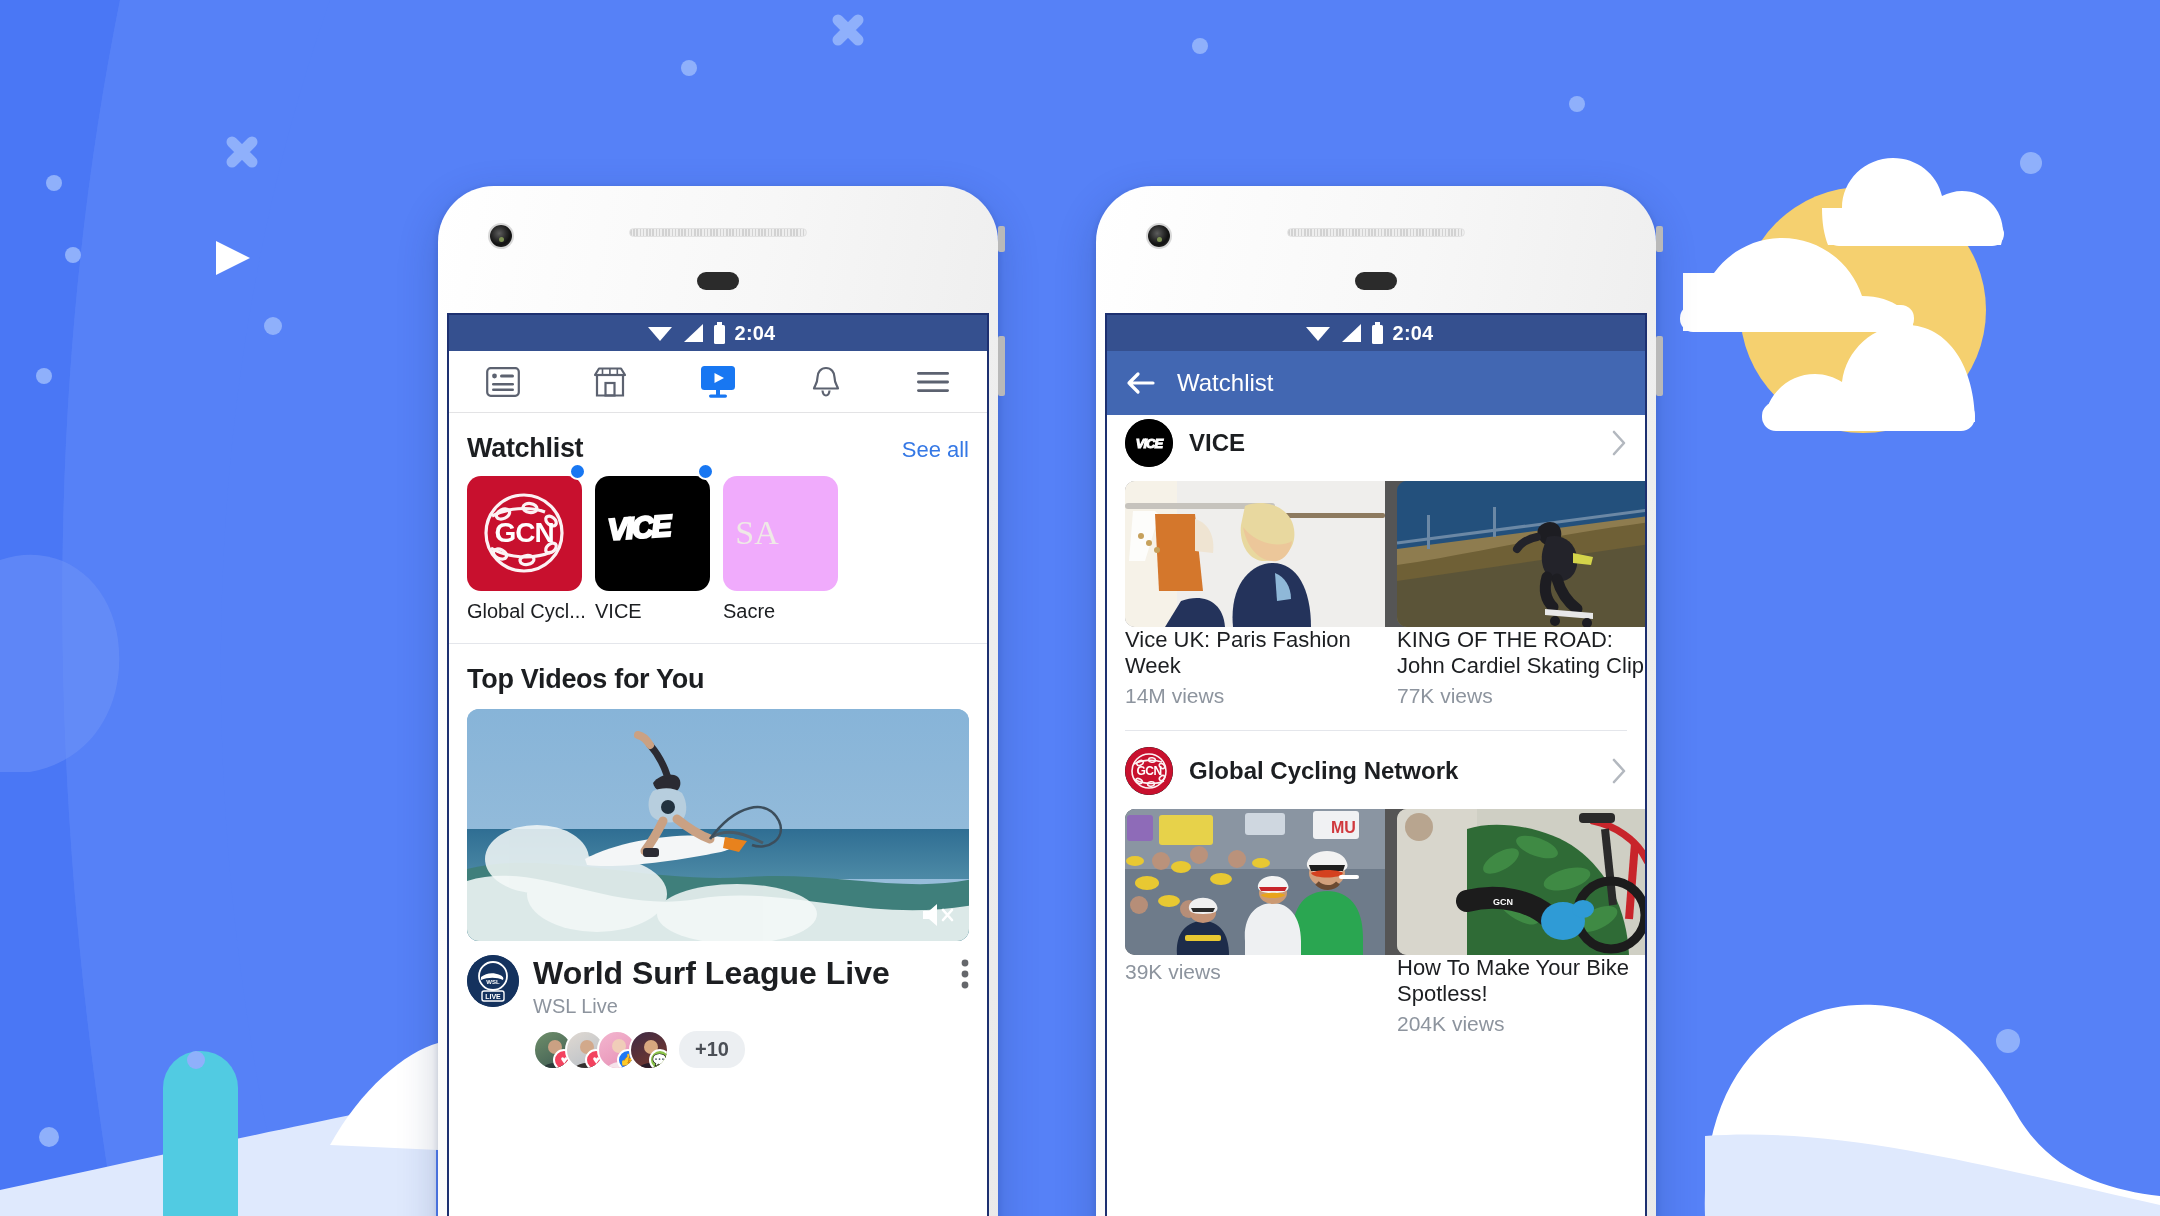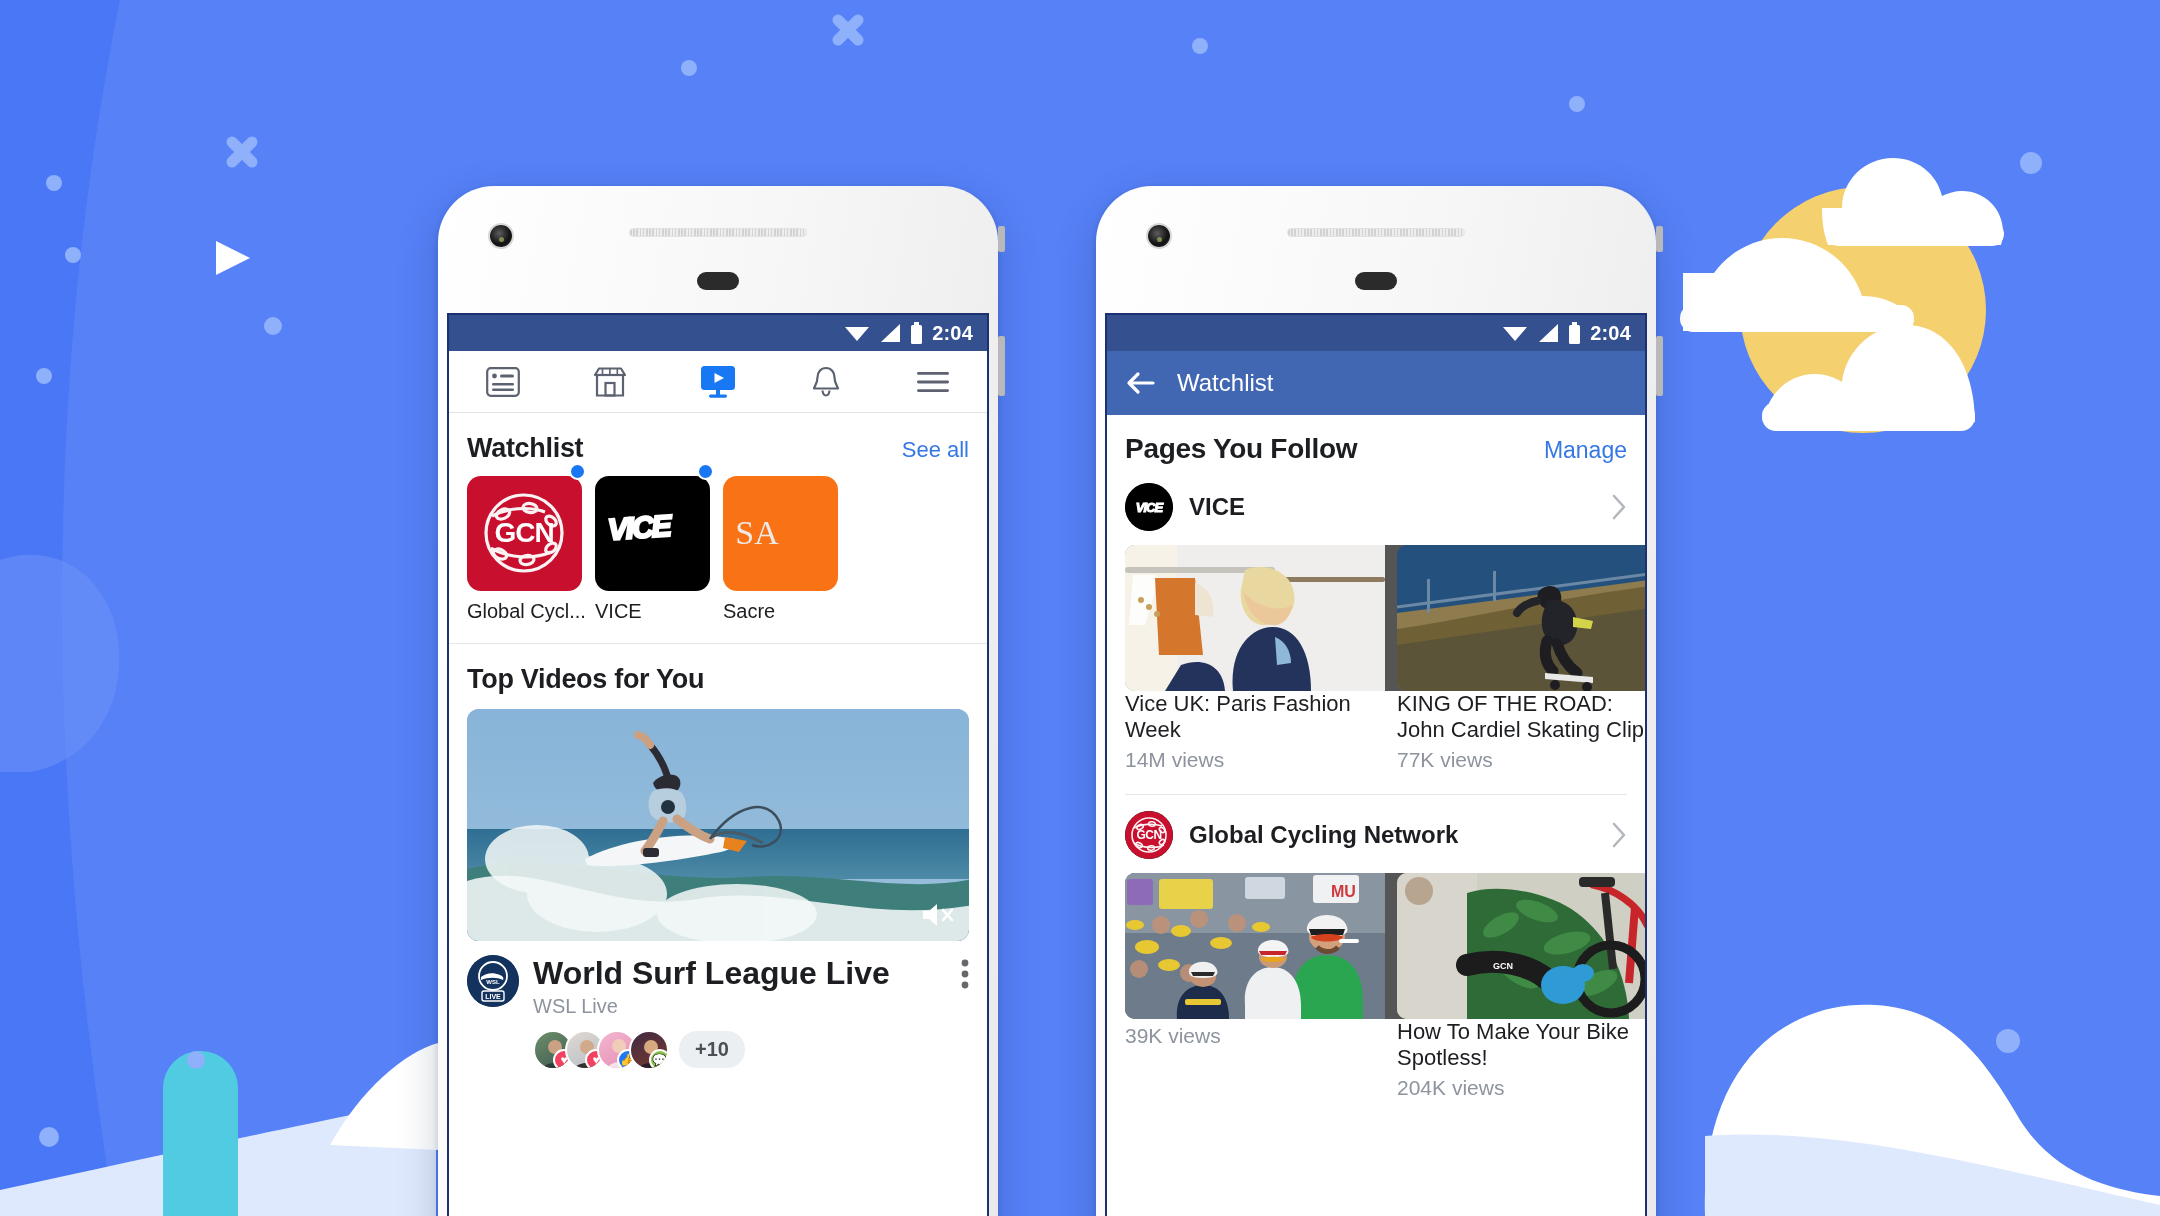--- a/index.html
+++ b/index.html
@@ -62,21 +62,21 @@
     width:542px; height:980px;
     background:#fff; overflow:hidden;
     border-left:2px solid #1d3070;
     border-right:2px solid #1d3070;
     border-top:2px solid #1d3070;
   }
 
   
   .statusbar {
     height:36px; background:#35508f; display:flex; align-items:center;
-    justify-content:flex-end; padding-right:14px; gap:9px;
+    justify-content:center; padding-right:14px; gap:9px;
   }
   .st-ico { display:block; }
   .st-time { color:#fff; font-size:20px; font-weight:700; letter-spacing:.2px; }
 
   
   .appbar {
     height:64px; background:#4267b2; display:flex; align-items:center;
     padding:0 16px; gap:14px;
   }
   .searchbox { flex:1; display:flex; align-items:center; gap:10px;
@@ -338,21 +338,21 @@
           </svg>
         </div>
         <div style="position:relative;">
           <div class="wl-dot" style="top:-128px;right:-4px;"></div>
         </div>
         <div class="wl-name">VICE</div>
       </div>
 
 
       <div class="wl-item">
-        <div class="wl-thumb" style="background:#f97316;">
+        <div class="wl-thumb" style="background:#f0abfc;">
           <svg width="115" height="115" viewBox="0 0 115 115">
             <text x="34" y="68" font-family="Liberation Serif, serif" font-size="34" fill="#efe9e6" text-anchor="middle">SA</text>
           </svg>
         </div>
         <div class="wl-name">Sacre</div>
       </div>
     </div>
 
     <div class="divider"></div>
 
@@ -490,24 +490,20 @@
       <span class="st-time">2:04</span>
     </div>
 
     <div class="appbar2">
       <svg width="30" height="24" viewBox="0 0 30 24">
         <path d="M28 12 L4 12 M13 3 L4 12 L13 21" stroke="#fff" stroke-width="3.2" fill="none" stroke-linecap="round" stroke-linejoin="round"></path>
       </svg>
       <span class="t">Watchlist</span>
     </div>
 
-    <div class="pg-head">
-      <span class="pg-title">Pages You Follow</span>
-      <span class="pg-link">Manage</span>
-    </div>
 
     <div class="pg-row">
       <div class="pg-av">
         <svg width="48" height="48" viewBox="0 0 48 48">
           <circle cx="24" cy="24" r="24" fill="#000"></circle>
           <text x="24" y="29" font-family="Liberation Sans, sans-serif" font-size="13" font-weight="700" font-style="italic" fill="#fff" stroke="#fff" stroke-width="1.1" text-anchor="middle" letter-spacing="-1">VICE</text>
         </svg>
       </div>
       <span class="pg-nm">VICE</span>
       <span class="pg-ch">

